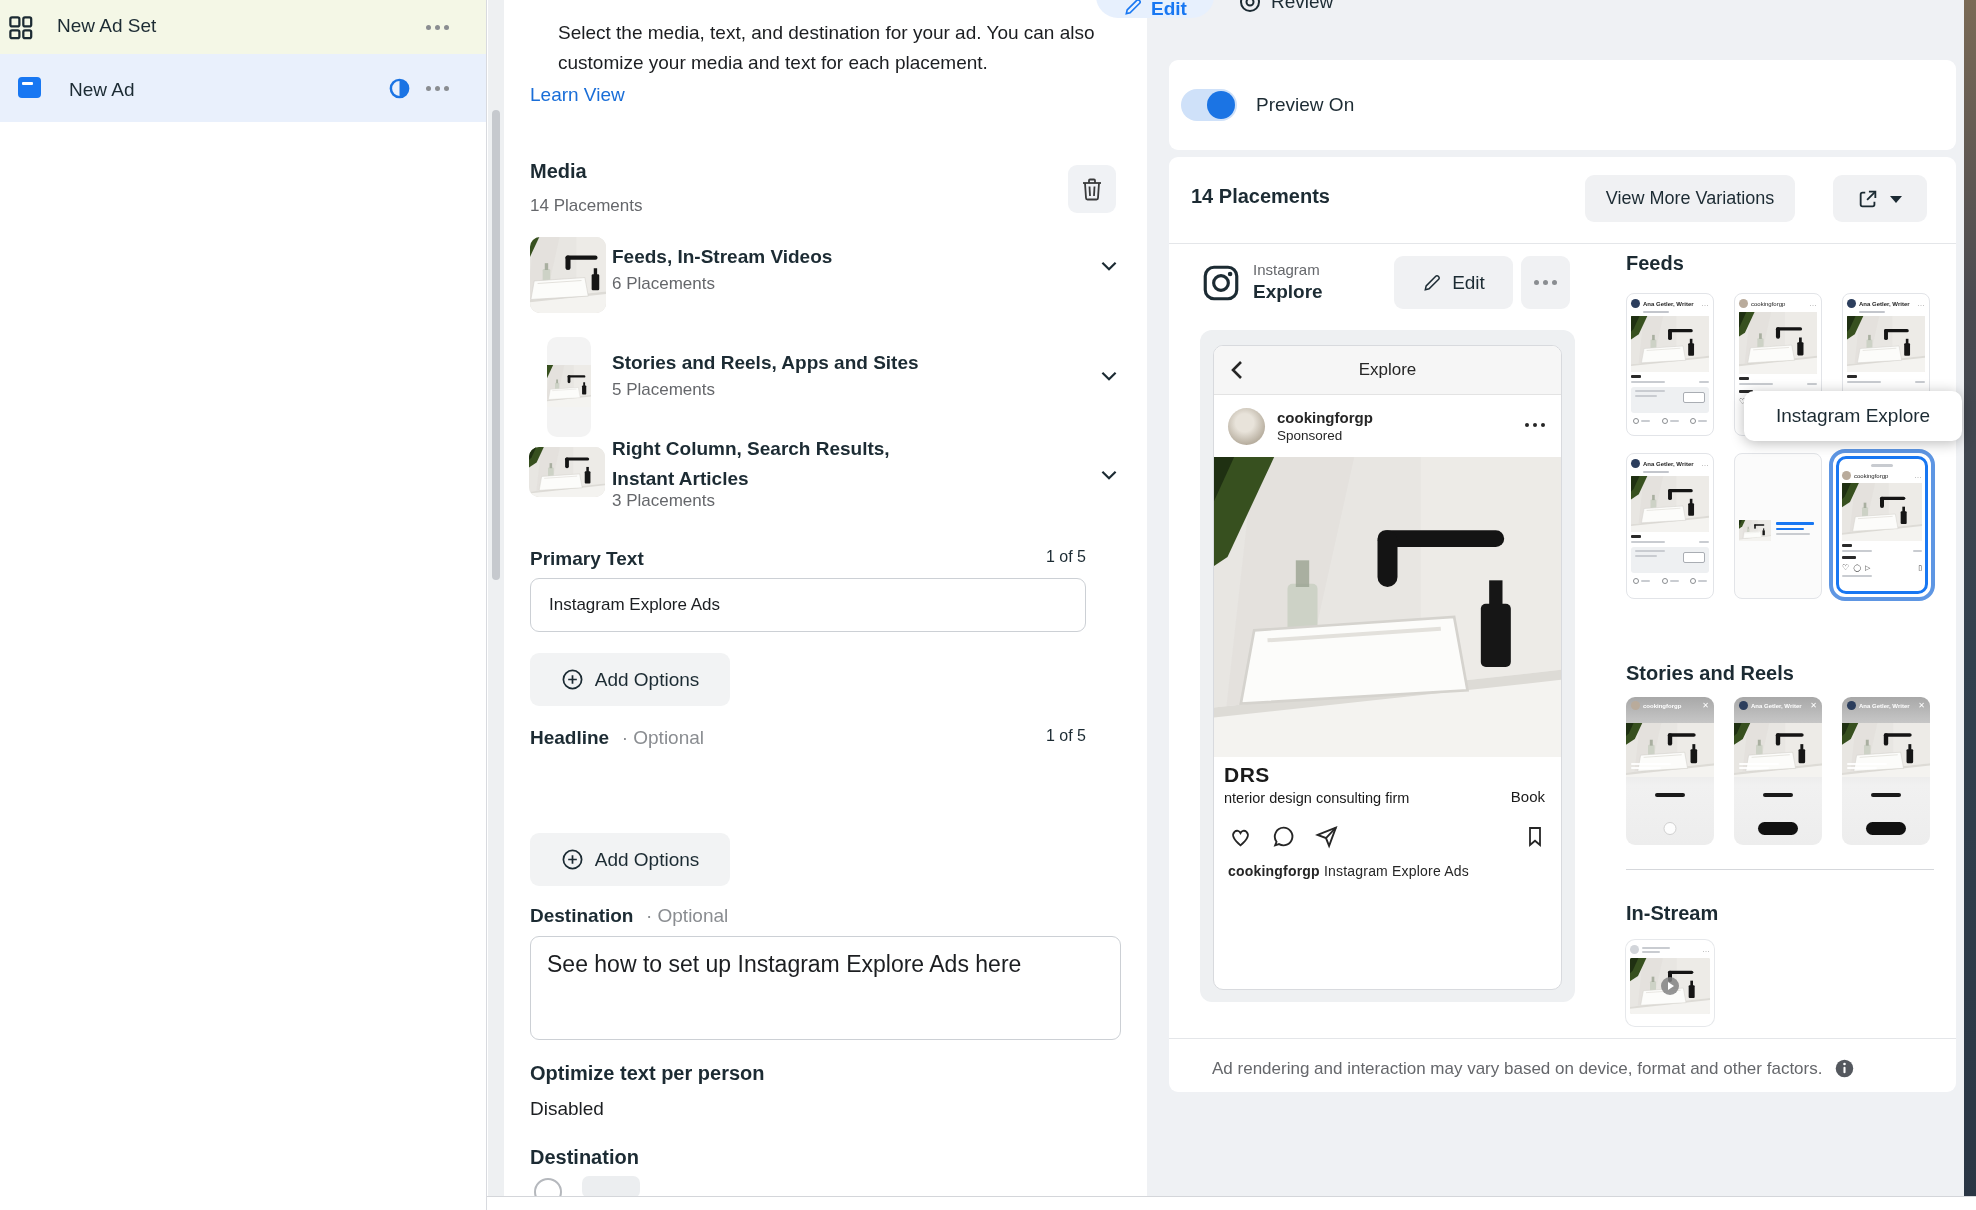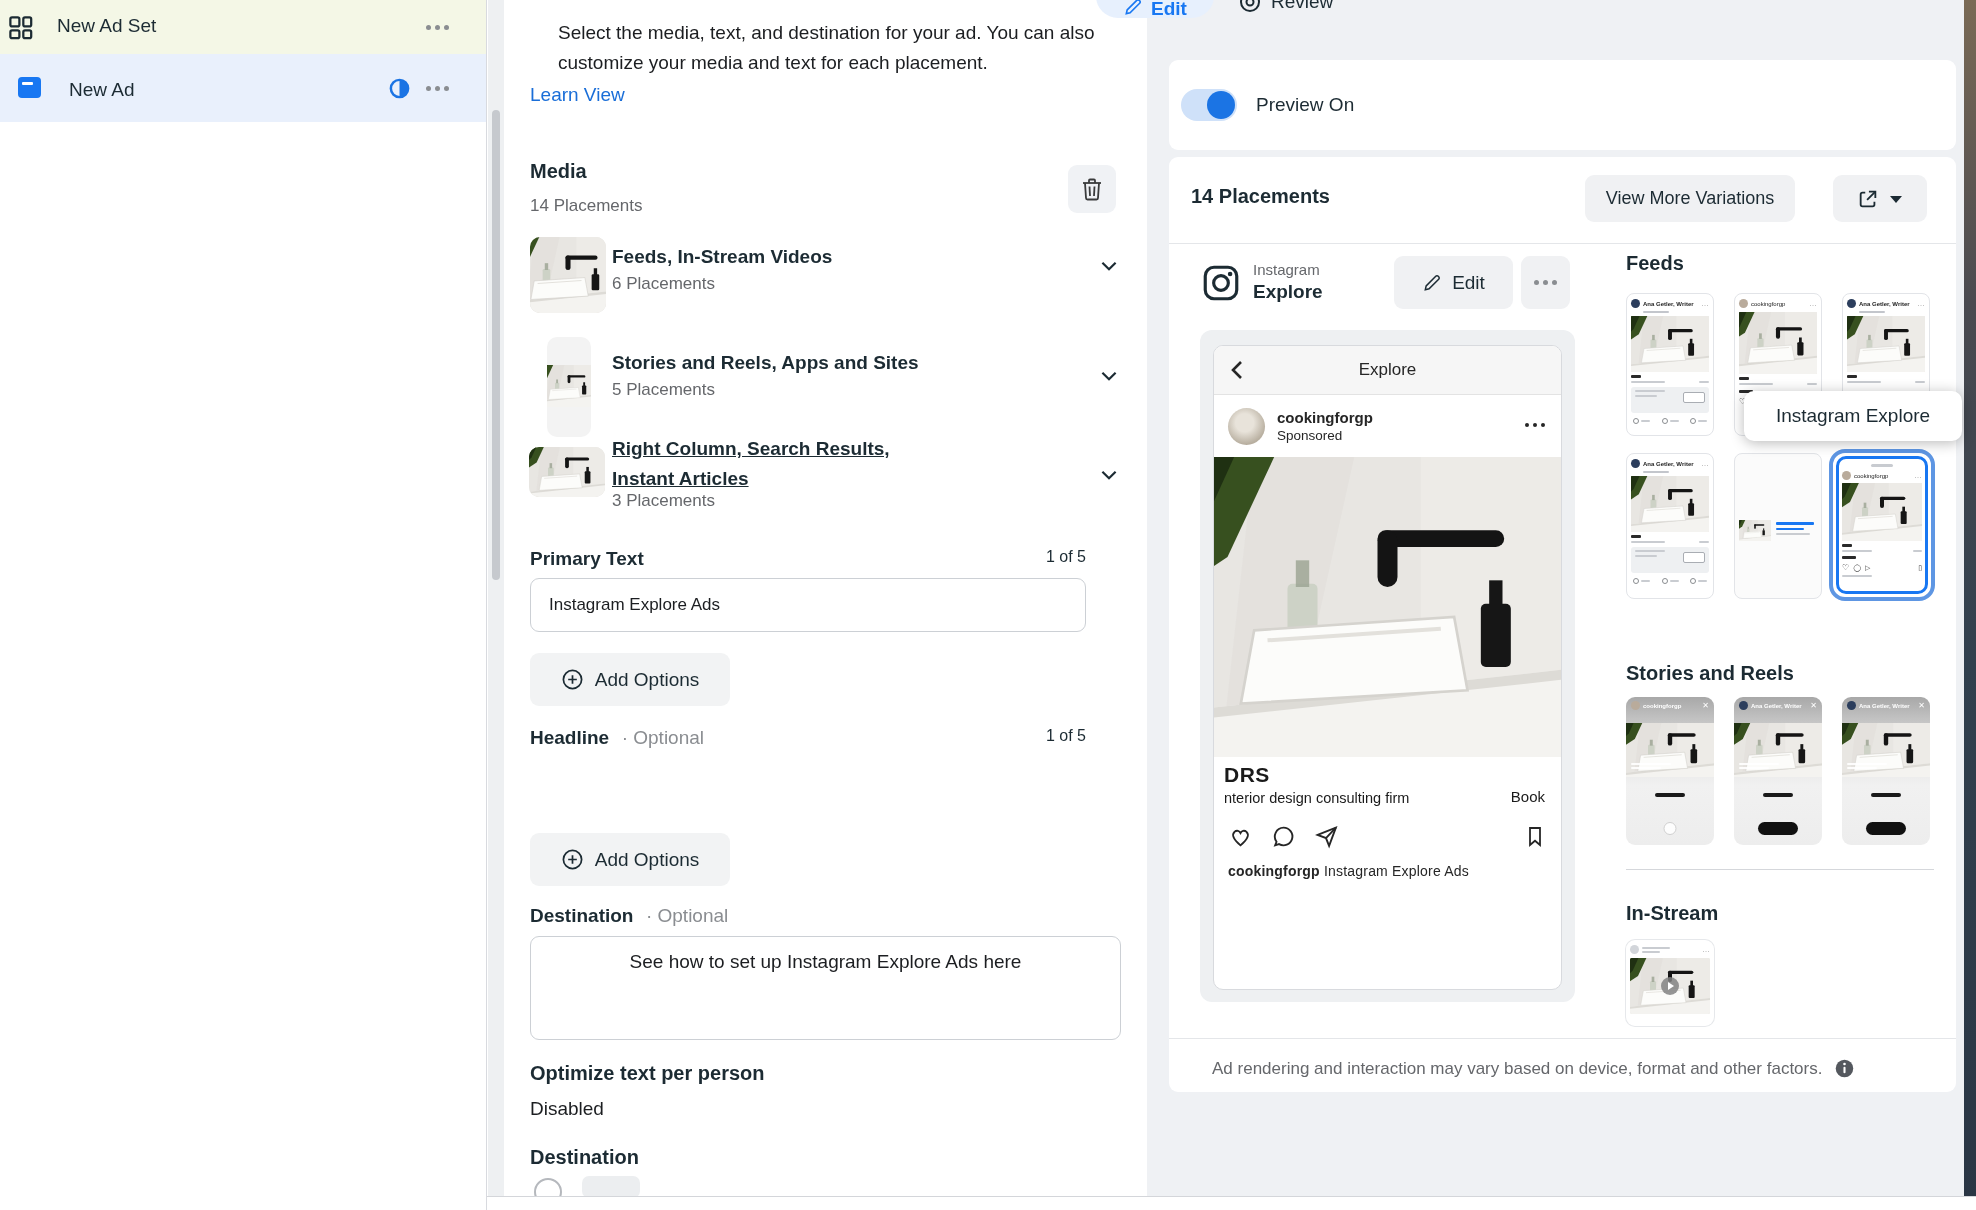--- a/index.html
+++ b/index.html
@@ -36,21 +36,21 @@
   .h19{font-size:19px;font-weight:700;color:#1c2b33;}
   .sub17{font-size:17px;color:#65676b;}
   .opt-gray{color:#8a8d91;font-weight:400;}
   .trash-btn{position:absolute;left:564px;top:165px;width:48px;height:48px;background:#f0f2f5;border-radius:9px;display:flex;align-items:center;justify-content:center;cursor:pointer;}
   .pl-img{position:absolute;border-radius:10px;overflow:hidden;background:#f1f1f0;}
   .chev{position:absolute;cursor:pointer;}
   .counter{position:absolute;font-size:16px;color:#1c2b33;}
   .ti{position:absolute;left:26px;width:556px;height:54px;border:1px solid #ccd0d5;border-radius:9px;padding:0 18px;font-size:17px;color:#1c1e21;font-family:"Liberation Sans",sans-serif;box-sizing:border-box;outline:none;background:#fff;}
   .addopt{position:absolute;left:26px;width:200px;height:53px;background:#f2f3f4;border:none;border-radius:9px;display:flex;align-items:center;justify-content:center;gap:11px;cursor:pointer;}
   .addopt span{font-size:19px;color:#1c2b33;}
-  .ta{position:absolute;left:26px;top:936px;width:591px;height:104px;border:1px solid #ccd0d5;border-radius:9px;padding:14px 16px;font-size:19px;color:#1c1e21;font-family:"Liberation Sans",sans-serif;box-sizing:border-box;resize:none;outline:none;text-align:center;}
+  .ta{position:absolute;left:26px;top:936px;width:591px;height:104px;border:1px solid #ccd0d5;border-radius:9px;padding:14px 16px;font-size:23px;color:#1c1e21;font-family:"Liberation Sans",sans-serif;box-sizing:border-box;resize:none;outline:none;}
   .radio-cut{position:absolute;left:30px;top:1178px;width:28px;height:28px;border:2px solid #b5b8bd;border-radius:50%;box-sizing:border-box;background:#fff;}
   .graybox-cut{position:absolute;left:78px;top:1176px;width:58px;height:22px;background:#eceef0;border-radius:7px;}
 
   
   .rightpane{position:absolute;left:1147px;top:0;width:817px;height:1196px;background:#eff1f4;}
   .card{background:#fff;border-radius:9px;position:absolute;}
   .preview-card{left:22px;top:60px;width:787px;height:90px;display:flex;align-items:center;}
   .toggle{position:relative;width:56px;height:32px;border-radius:16px;background:#cfe1f9;margin-left:12px;cursor:pointer;flex:none;}
   .toggle .knob{position:absolute;right:2px;top:2px;width:28px;height:28px;border-radius:50%;background:#1b74e4;}
   .preview-card .lbl{font-size:19px;color:#1c2b33;margin-left:19px;}
@@ -250,21 +250,21 @@
         <svg width="22" height="22" viewBox="0 0 20 20" fill="none" stroke="#1c2b33" stroke-width="2">
           <path d="M4 7 L10 13 L16 7"></path>
         </svg>
       </div>
 
     <div class="pl-img" style="left:25px;top:447px;width:76px;height:50px;">
         <svg class="sinkfill">
           <use href="#sink"></use>
         </svg>
       </div>
-    <div class="h19 abs" style="left:108px;top:434px;width:310px;line-height:30px;text-decoration:underline;">Right Column, Search Results, Instant Articles</div>
+    <div class="h19 abs" style="left:108px;top:434px;width:310px;line-height:30px;">Right Column, Search Results, Instant Articles</div>
     <div class="sub17 abs" style="left:108px;top:491px;">3 Placements</div>
     <div class="chev" style="left:594px;top:464px;">
         <svg width="22" height="22" viewBox="0 0 20 20" fill="none" stroke="#1c2b33" stroke-width="2">
           <path d="M4 7 L10 13 L16 7"></path>
         </svg>
       </div>
 
     <div class="h19 abs" style="left:26px;top:548px;">Primary Text</div>
     <div class="counter" style="left:26px;top:548px;width:556px;text-align:right;">1 of 5</div>
     <input class="ti" style="top: 578px;" value="Instagram Explore Ads">

